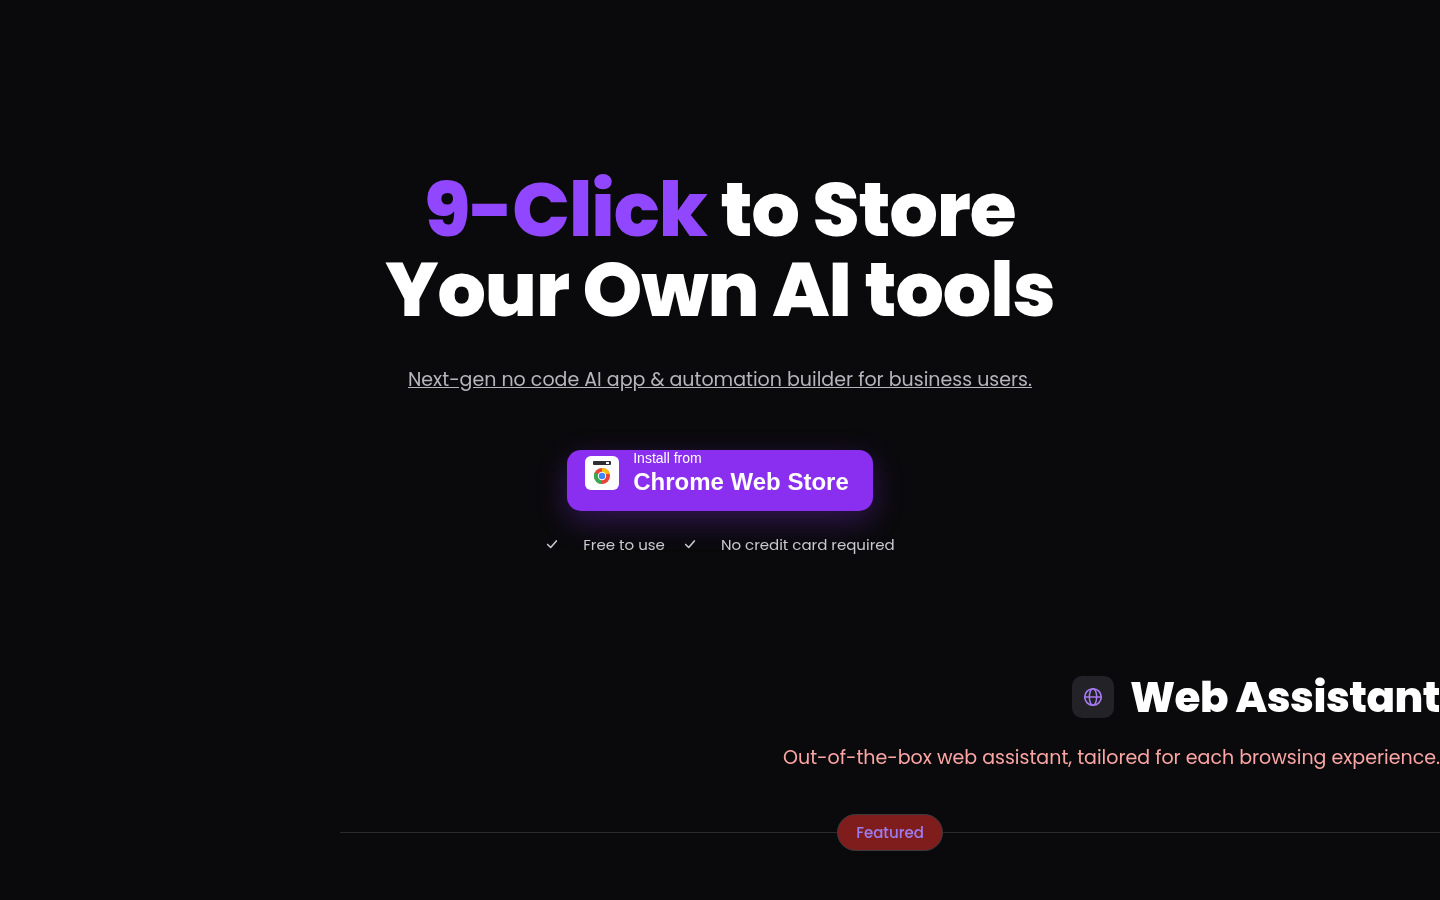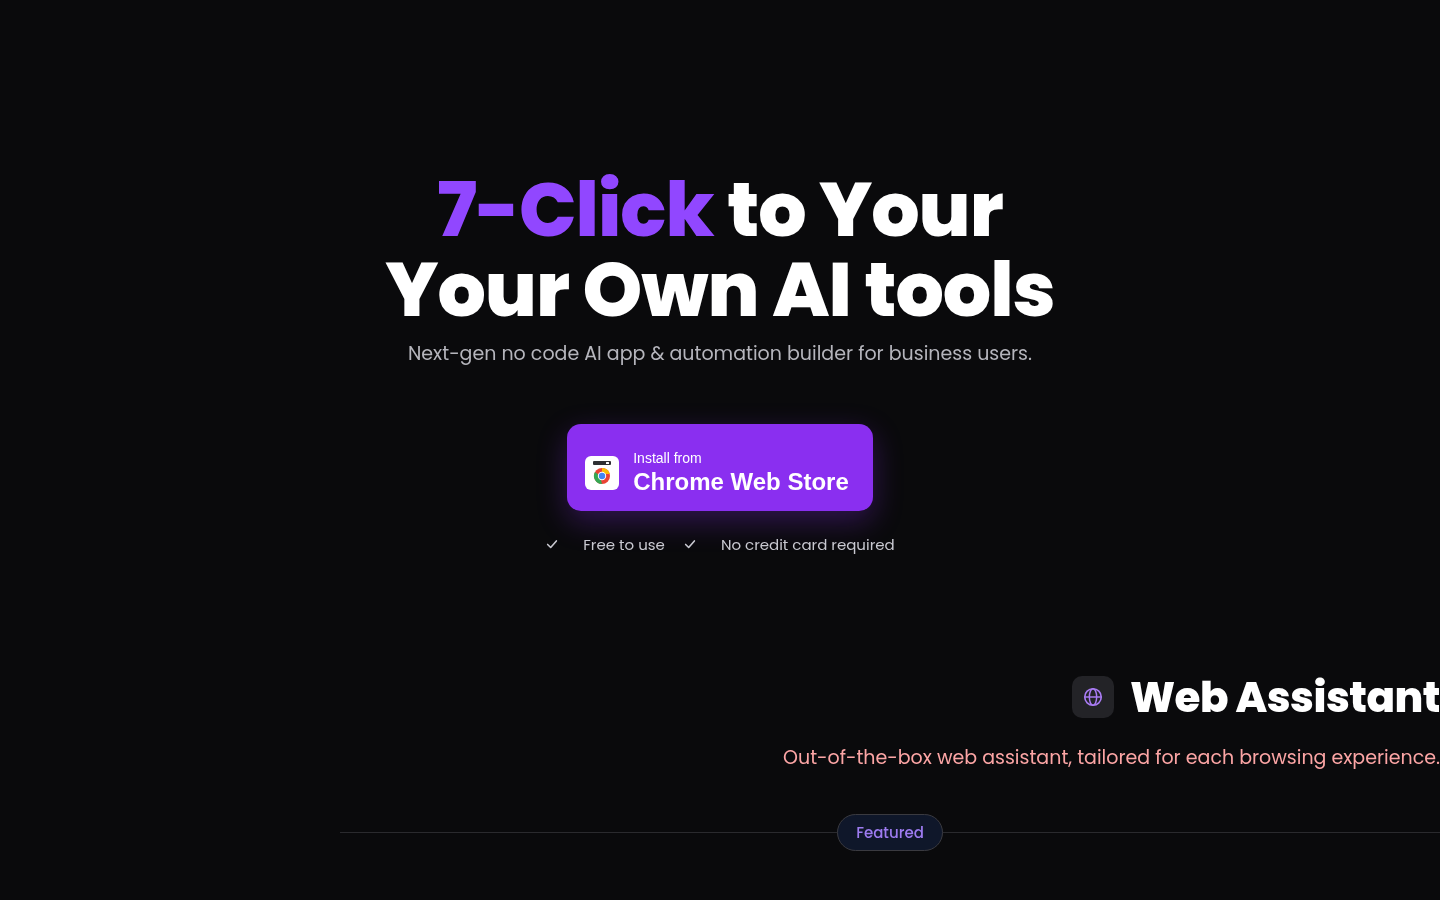--- a/index.html
+++ b/index.html
@@ -26,33 +26,34 @@
       font-weight: 800;
       line-height: 1.05;
       text-align: center;
       letter-spacing: -1px;
       max-width: 900px;
     }
     .hero-title .accent {
       color: #9147ff;
     }
     .hero-subtitle {
-      margin-top: 10px;
+      margin-top: 36px;
       font-size: 19px;
       color: #b5b5bc;
       text-align: right;
       line-height: 1.5;
       max-width: 700px;
+      text-decoration: underline;
     }
     .install-button {
       margin-top: 56px;
       background-color: #8a2ff0;
       border: none;
       border-radius: 14px;
-      padding: 26px 24px 14px 18px;
+      padding: 0 24px 14px 18px;
       display: flex;
       align-items: center;
       gap: 14px;
       cursor: pointer;
       box-shadow: 0 10px 30px rgba(138, 47, 240, 0.30);
     }
     .chrome-icon-wrap {
       width: 34px;
       height: 34px;
       background: #ffffff;
@@ -143,35 +144,35 @@
       position: absolute;
       top: 50%;
       height: 1px;
       background: #2a2a2e;
     }
     .featured-row::before { left: 0; right: 53%; }
     .featured-row::after  { left: 53%; right: 0; }
     .featured-pill {
       position: relative;
       z-index: 1;
-      background: #0f172a;
+      background: #7f1d1d;
       border: 1px solid #3a3a40;
       color: #9d7bf0;
       border-radius: 999px;
       padding: 6px 18px;
       font-size: 15px;
       font-weight: 500;
     }
   </style>
 </head>
 <body>
 
 <div class="hero">
   <h1 class="hero-title">
-    <span class="accent">7-Click</span><span> to Your</span><br>
+    <span class="accent">9-Click</span><span> to Store</span><br>
     <span>Your Own AI tools</span>
   </h1>
   <p class="hero-subtitle">
     <span>Next-gen no code AI app &amp; automation builder for business users.</span><br>
   </p>
 
   <button class="install-button">
     <span class="chrome-icon-wrap">
       <svg width="30" height="30" viewBox="0 0 30 30">
         <rect x="6" y="3" width="18" height="4" rx="1" fill="#2f2f33"></rect>

